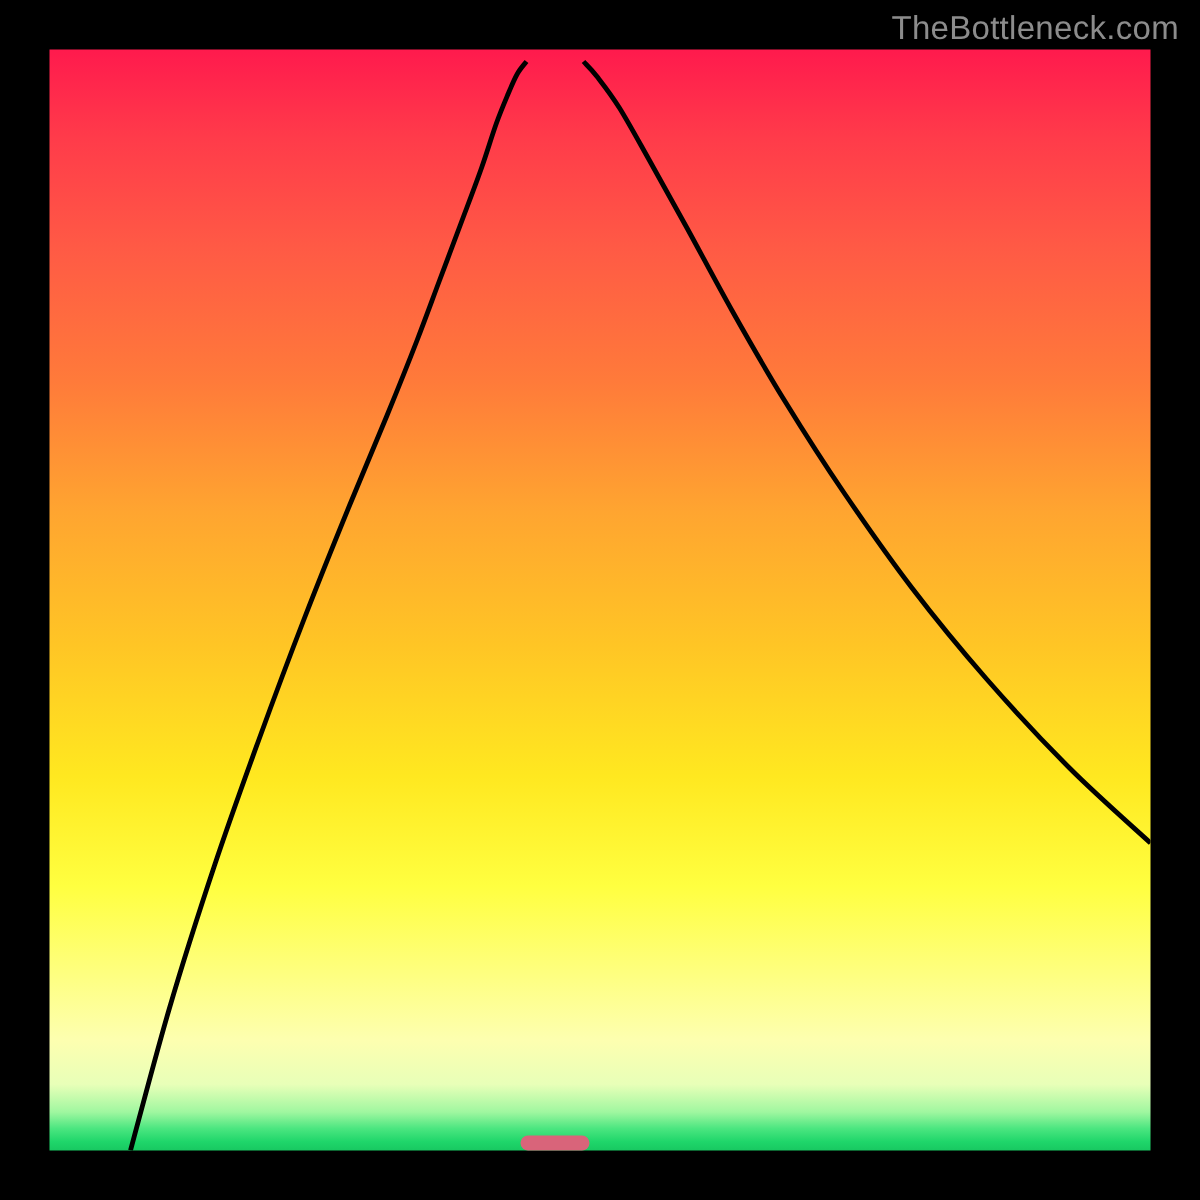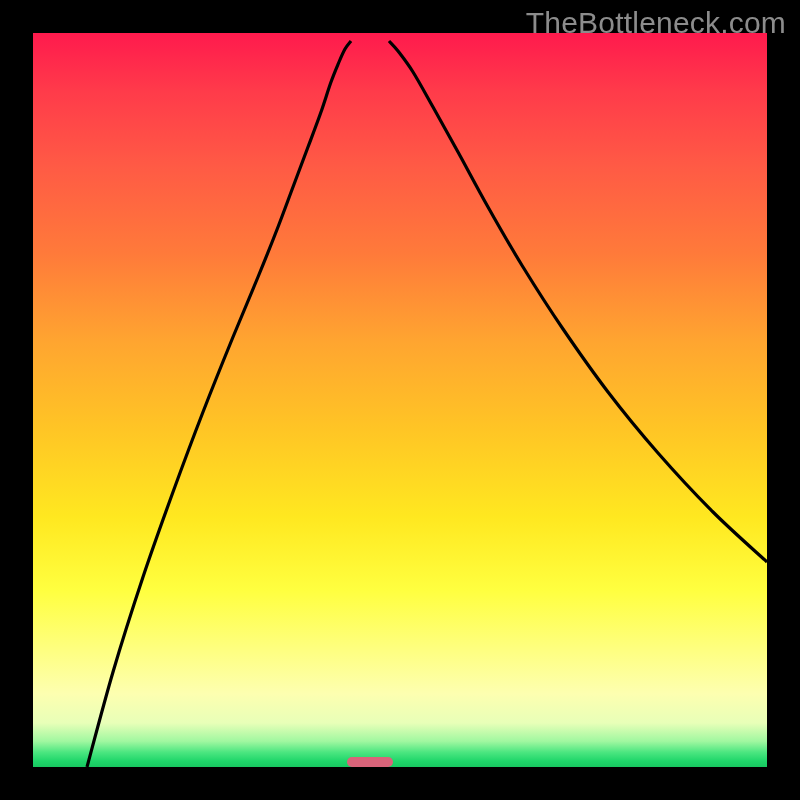--- a/index.html
+++ b/index.html
@@ -55,21 +55,21 @@
     position: absolute;
     height: 10px;
     border-radius: 5px;
     background: #d9647a;
   }
   .watermark {
     position: absolute;
     top: 6px;
     right: 14px;
     color: #8c8c8c;
-    font-size: 30px;
+    font-size: 22px;
     font-weight: 500;
     letter-spacing: 0.2px;
     user-select: none;
   }
 </style>
 </head>
 <body>
 
 <div class="frame">
   <div class="plot">

